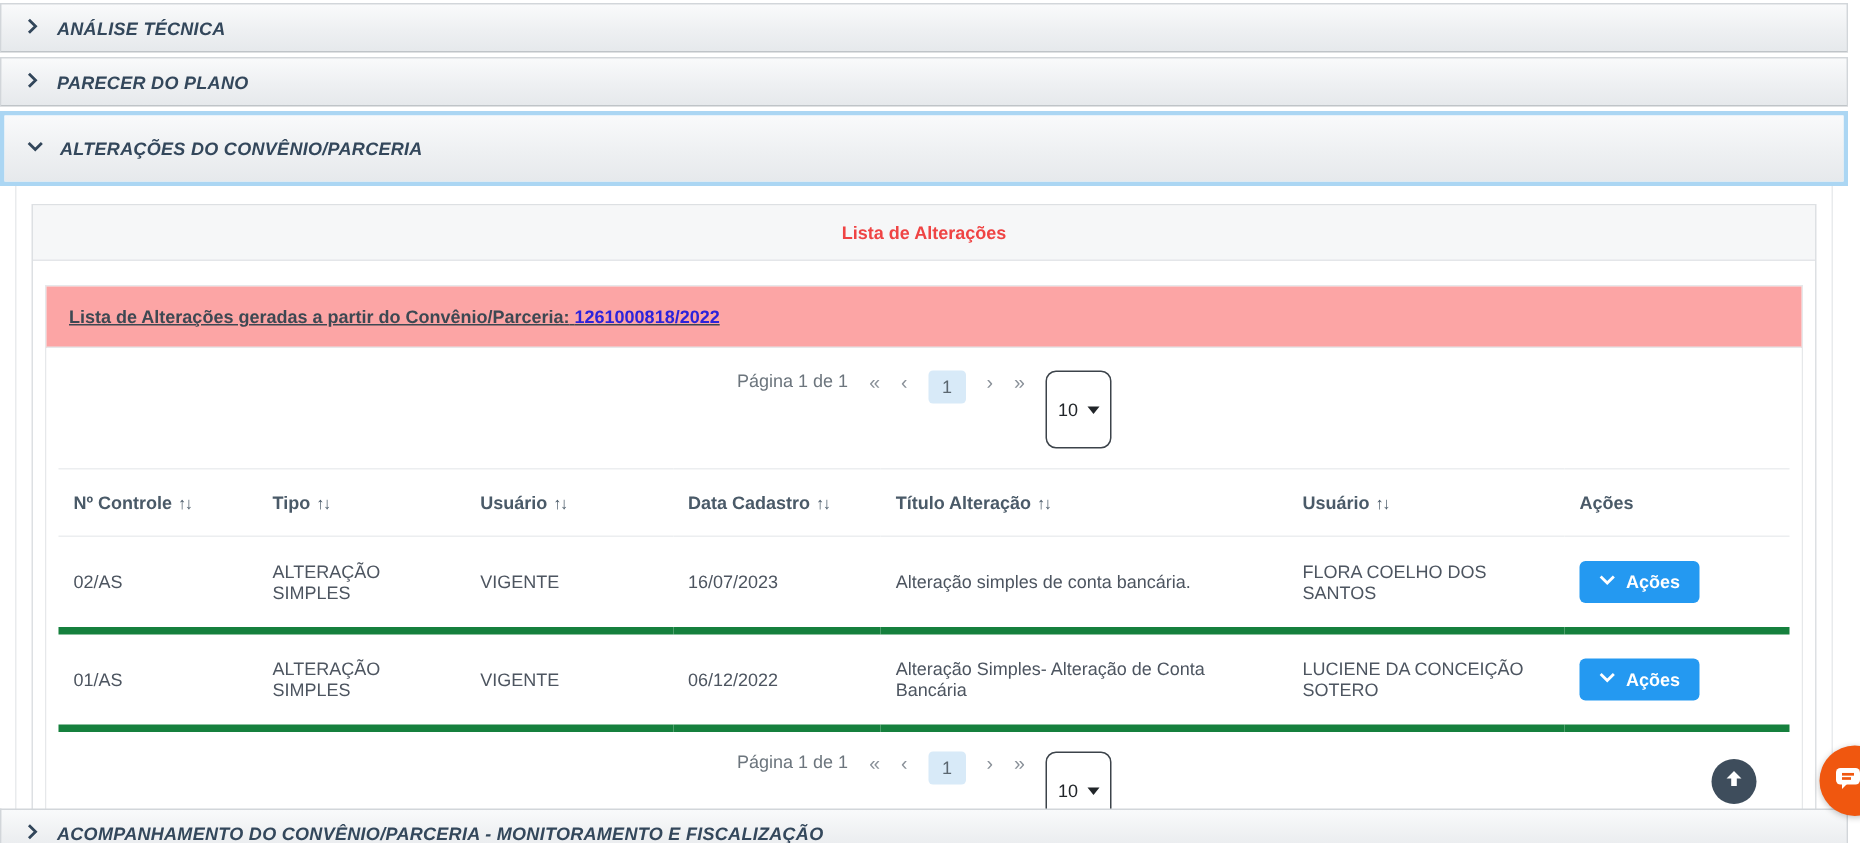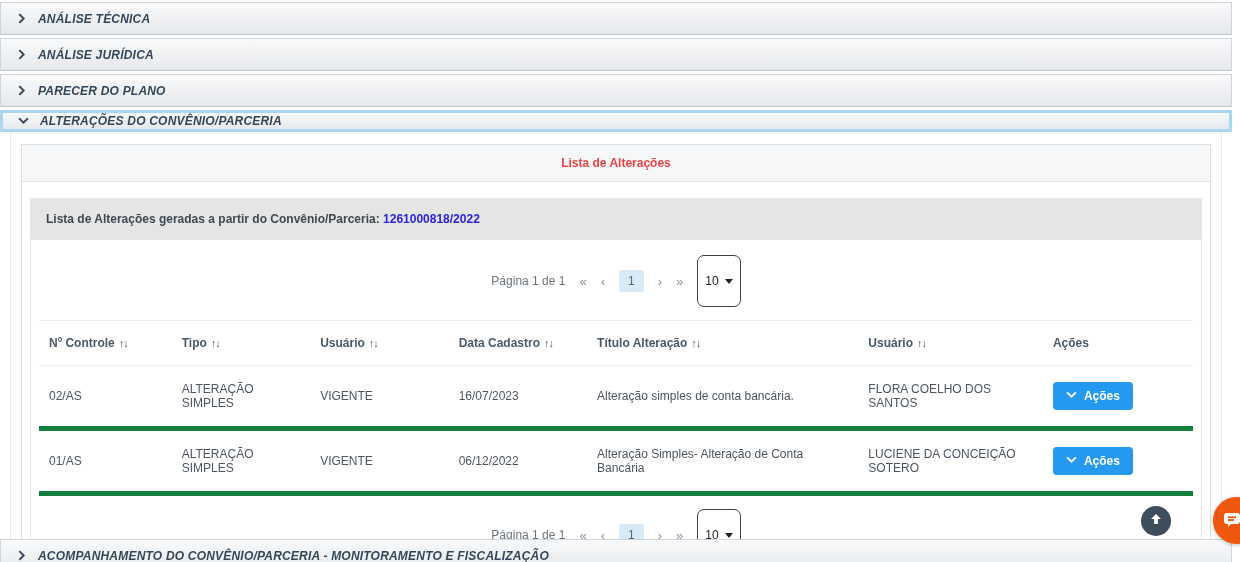--- a/index.html
+++ b/index.html
@@ -8,40 +8,40 @@
 
   .page { width:1232px; padding-top:2px; position:relative; }
 
   
   .acc-item { height:33px; margin-bottom:3px; display:flex; align-items:center; gap:11px;
     padding-left:15px; cursor:pointer;
     background:linear-gradient(180deg,#f9fafb 0%,#eef0f2 55%,#e6e9ec 100%);
     border:1px solid #d2d6da; border-bottom-color:#bfc4c8;font-style:italic; }
   .acc-item .acc-label { font-size:12px; font-weight:bold; color:#33475b; letter-spacing:.2px; }
   .acc-expanded-wrap { border:3px solid #abd6f3; margin-bottom:0; }
-  .acc-expanded-wrap .acc-item { margin:0; border:none; height:16px;
+  .acc-expanded-wrap .acc-item { margin:0; border:none; height:44px;
     background:linear-gradient(180deg,#f9fafb 0%,#eef0f2 55%,#e6e9ec 100%); }
 
   
   .section-body { margin:0 10px; border:1px solid #e9ebed; border-top:none;
     padding:12px 10px 14px; background:#fff; }
 
   .card { border:1px solid #dde0e3; background:#fff; }
   .card-header { text-align:center; font-size:12px; font-weight:bold; color:#ef4444;
     background:#f6f7f8; padding:11px 8px; border-bottom:1px solid #e4e6e9; }
   .card-body { padding:16px 8px 12px; }
 
   .panel { border:1px solid #e6e8ea; }
-  .panel-header { background:#e5e5e5; border-bottom:1px solid #e6e8ea;
-    padding:13px 15px; font-size:12px; font-weight:bold; color:#3d4852; }
+  .panel-header { background:#fca5a5; border-bottom:1px solid #e6e8ea;
+    padding:13px 15px; font-size:12px; font-weight:bold; color:#3d4852;text-decoration:underline; }
   .panel-header a { color:#2d23db; text-decoration:none; font-weight:bold; }
   .panel-body { background:#fff; padding:2px 8px 6px; }
 
   
-  .pagination { display:flex; align-items:center; justify-content:center; gap:14px;
+  .pagination { display:flex; align-items:flex-start; justify-content:center; gap:14px;
     margin:13px 0; color:#6c757d; font-size:12px; }
   .pg-nav { color:#8a9199; font-size:13px; cursor:pointer; }
   .pg-current { background:#d8eaf8; color:#5b6770; padding:4px 9px; border-radius:3px;
     font-size:12px; cursor:default; }
   .pg-size { display:inline-flex; align-items:center; gap:6px; border:1px solid #3c434a;
     border-radius:7px; padding:18px 7px; color:#212529; font-size:12px; cursor:pointer; background:#fff; }
   .pg-size .caret { width:0; height:0; border-left:4px solid transparent;
     border-right:4px solid transparent; border-top:5px solid #212529; margin-top:1px; }
 
   
@@ -78,28 +78,20 @@
 
 <div class="page">
 
   <div class="acc-item">
     <span>
       <svg width="11" height="11" viewBox="0 0 10 10">
           <polyline points="3,1 7,5 3,9" fill="none" stroke="#33475b" stroke-width="1.7"></polyline>
         </svg>
     </span>
     <span class="acc-label">ANÁLISE TÉCNICA</span>
-  </div>
-  <div class="acc-item">
-    <span>
-      <svg width="11" height="11" viewBox="0 0 10 10">
-          <polyline points="3,1 7,5 3,9" fill="none" stroke="#33475b" stroke-width="1.7"></polyline>
-        </svg>
-    </span>
-    <span class="acc-label">ANÁLISE JURÍDICA</span>
   </div>
   <div class="acc-item">
     <span>
       <svg width="11" height="11" viewBox="0 0 10 10">
           <polyline points="3,1 7,5 3,9" fill="none" stroke="#33475b" stroke-width="1.7"></polyline>
         </svg>
     </span>
     <span class="acc-label">PARECER DO PLANO</span>
   </div>
 

